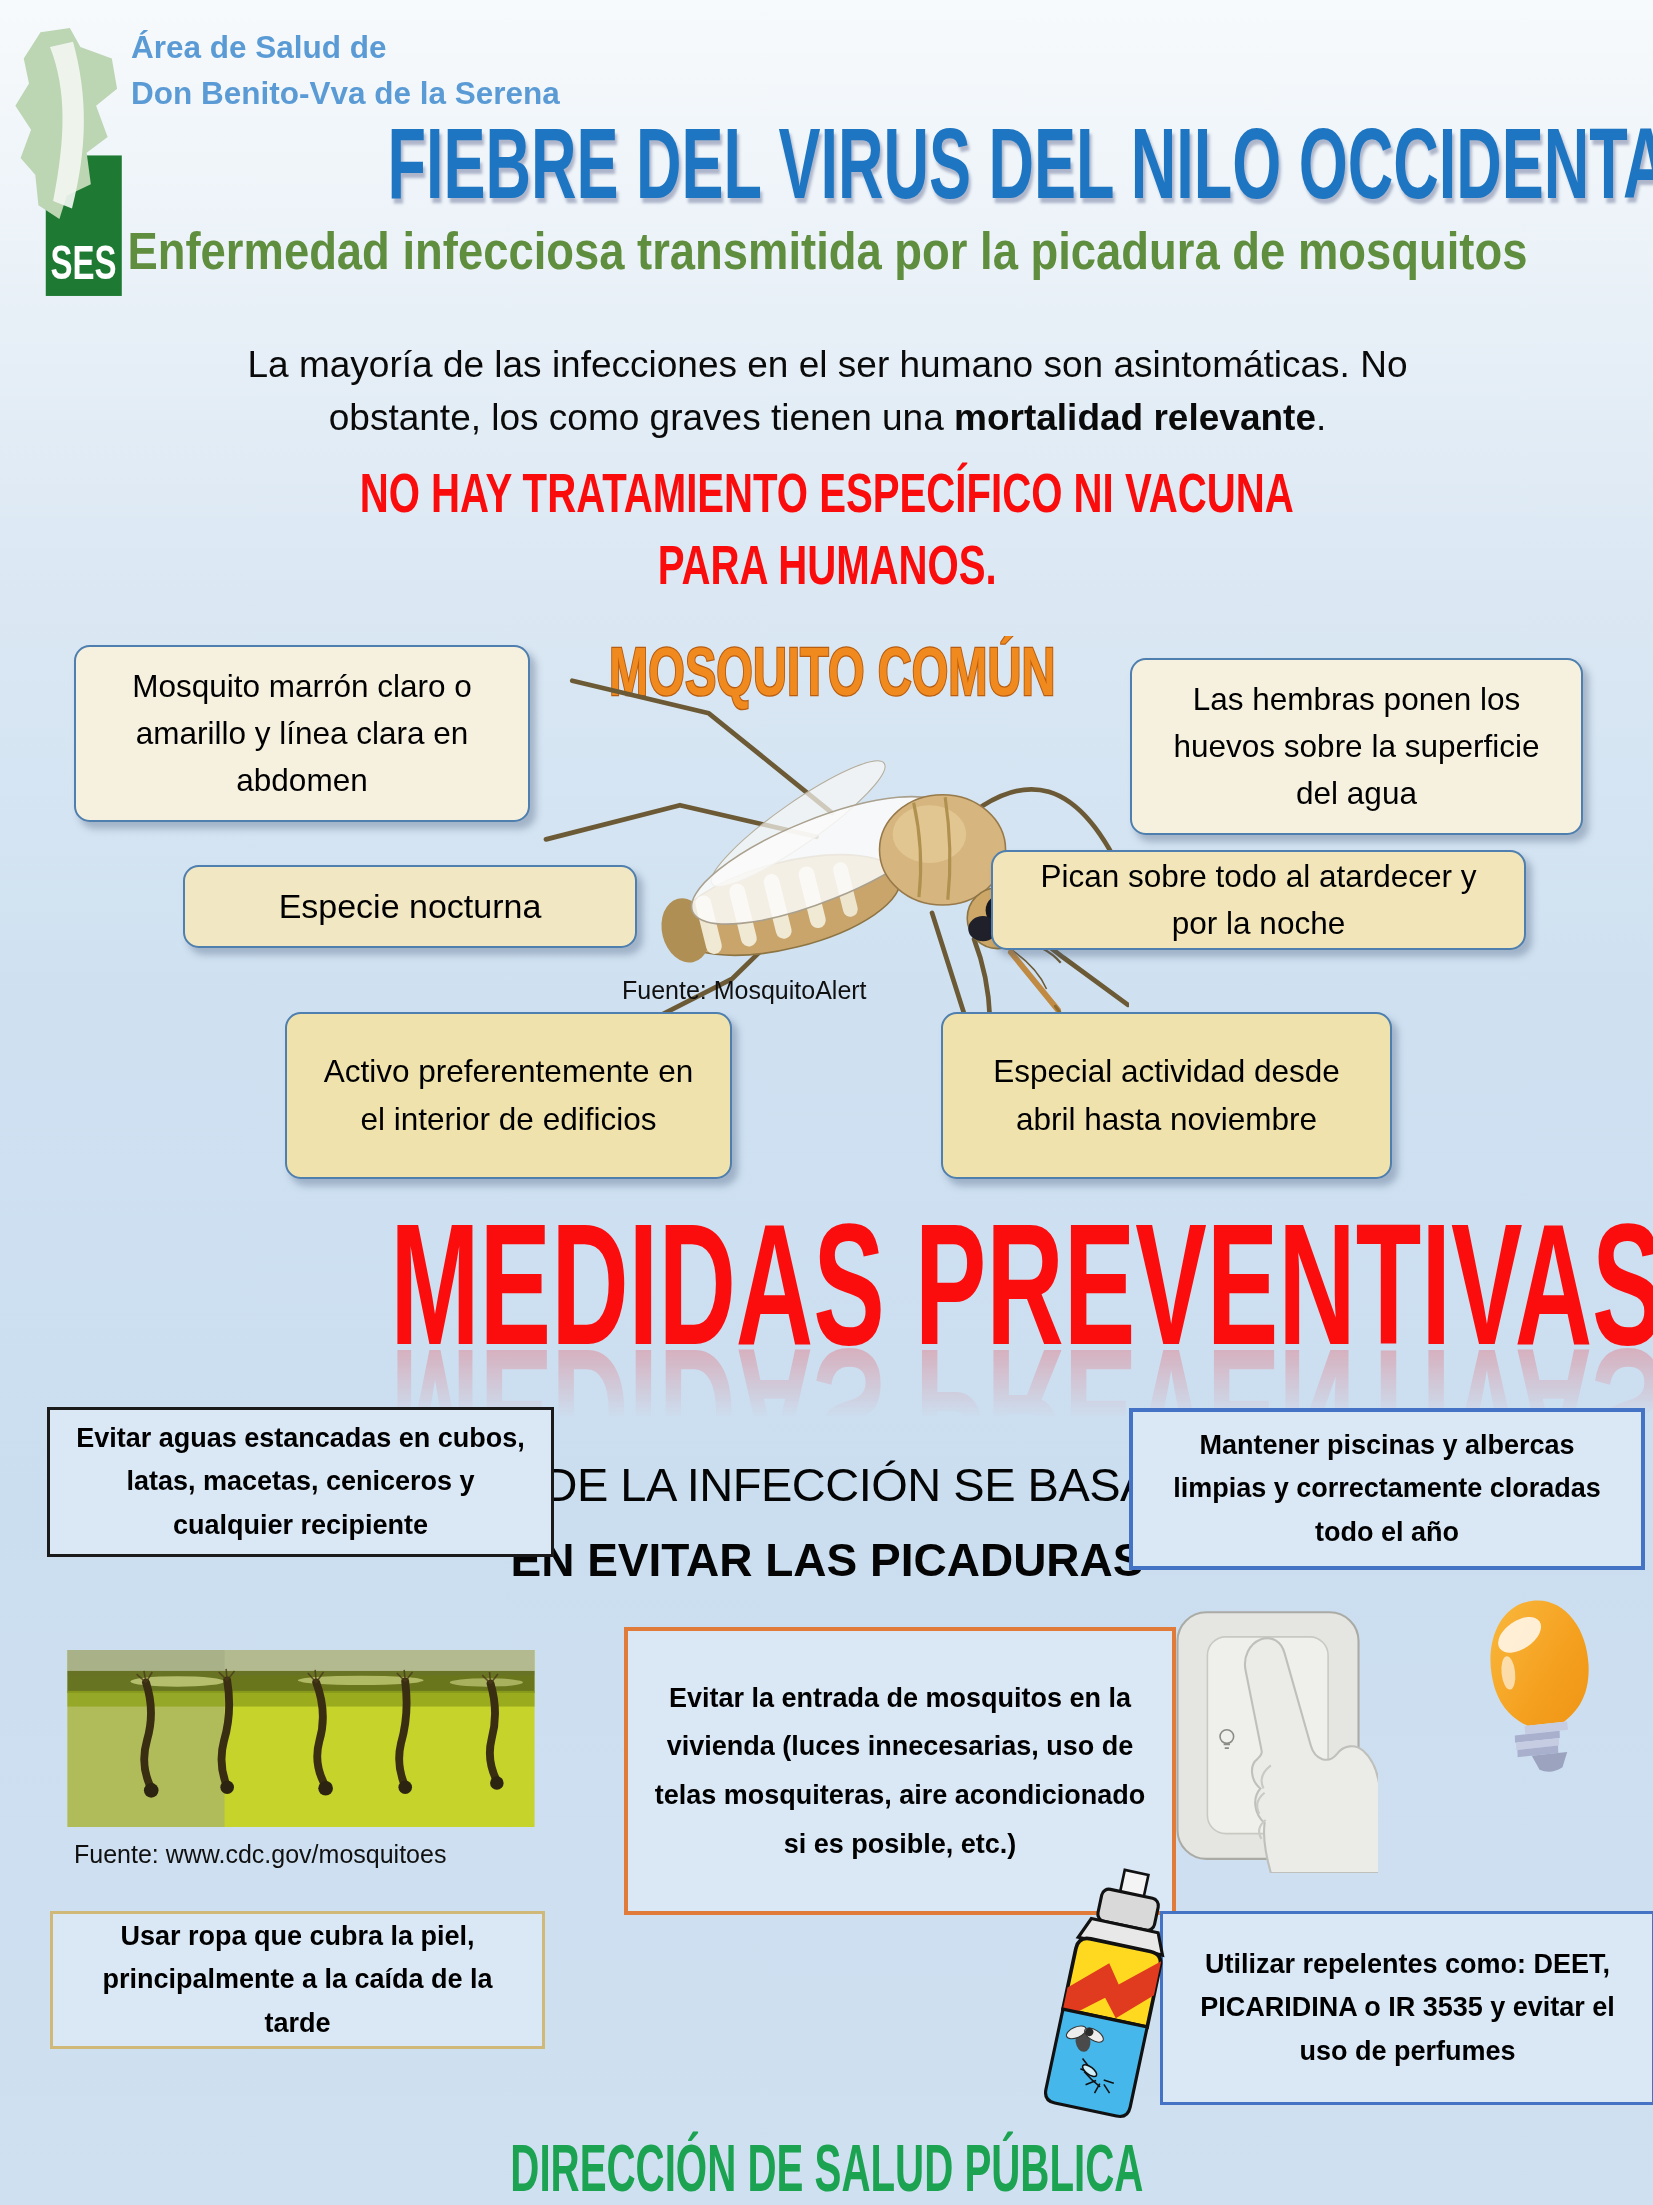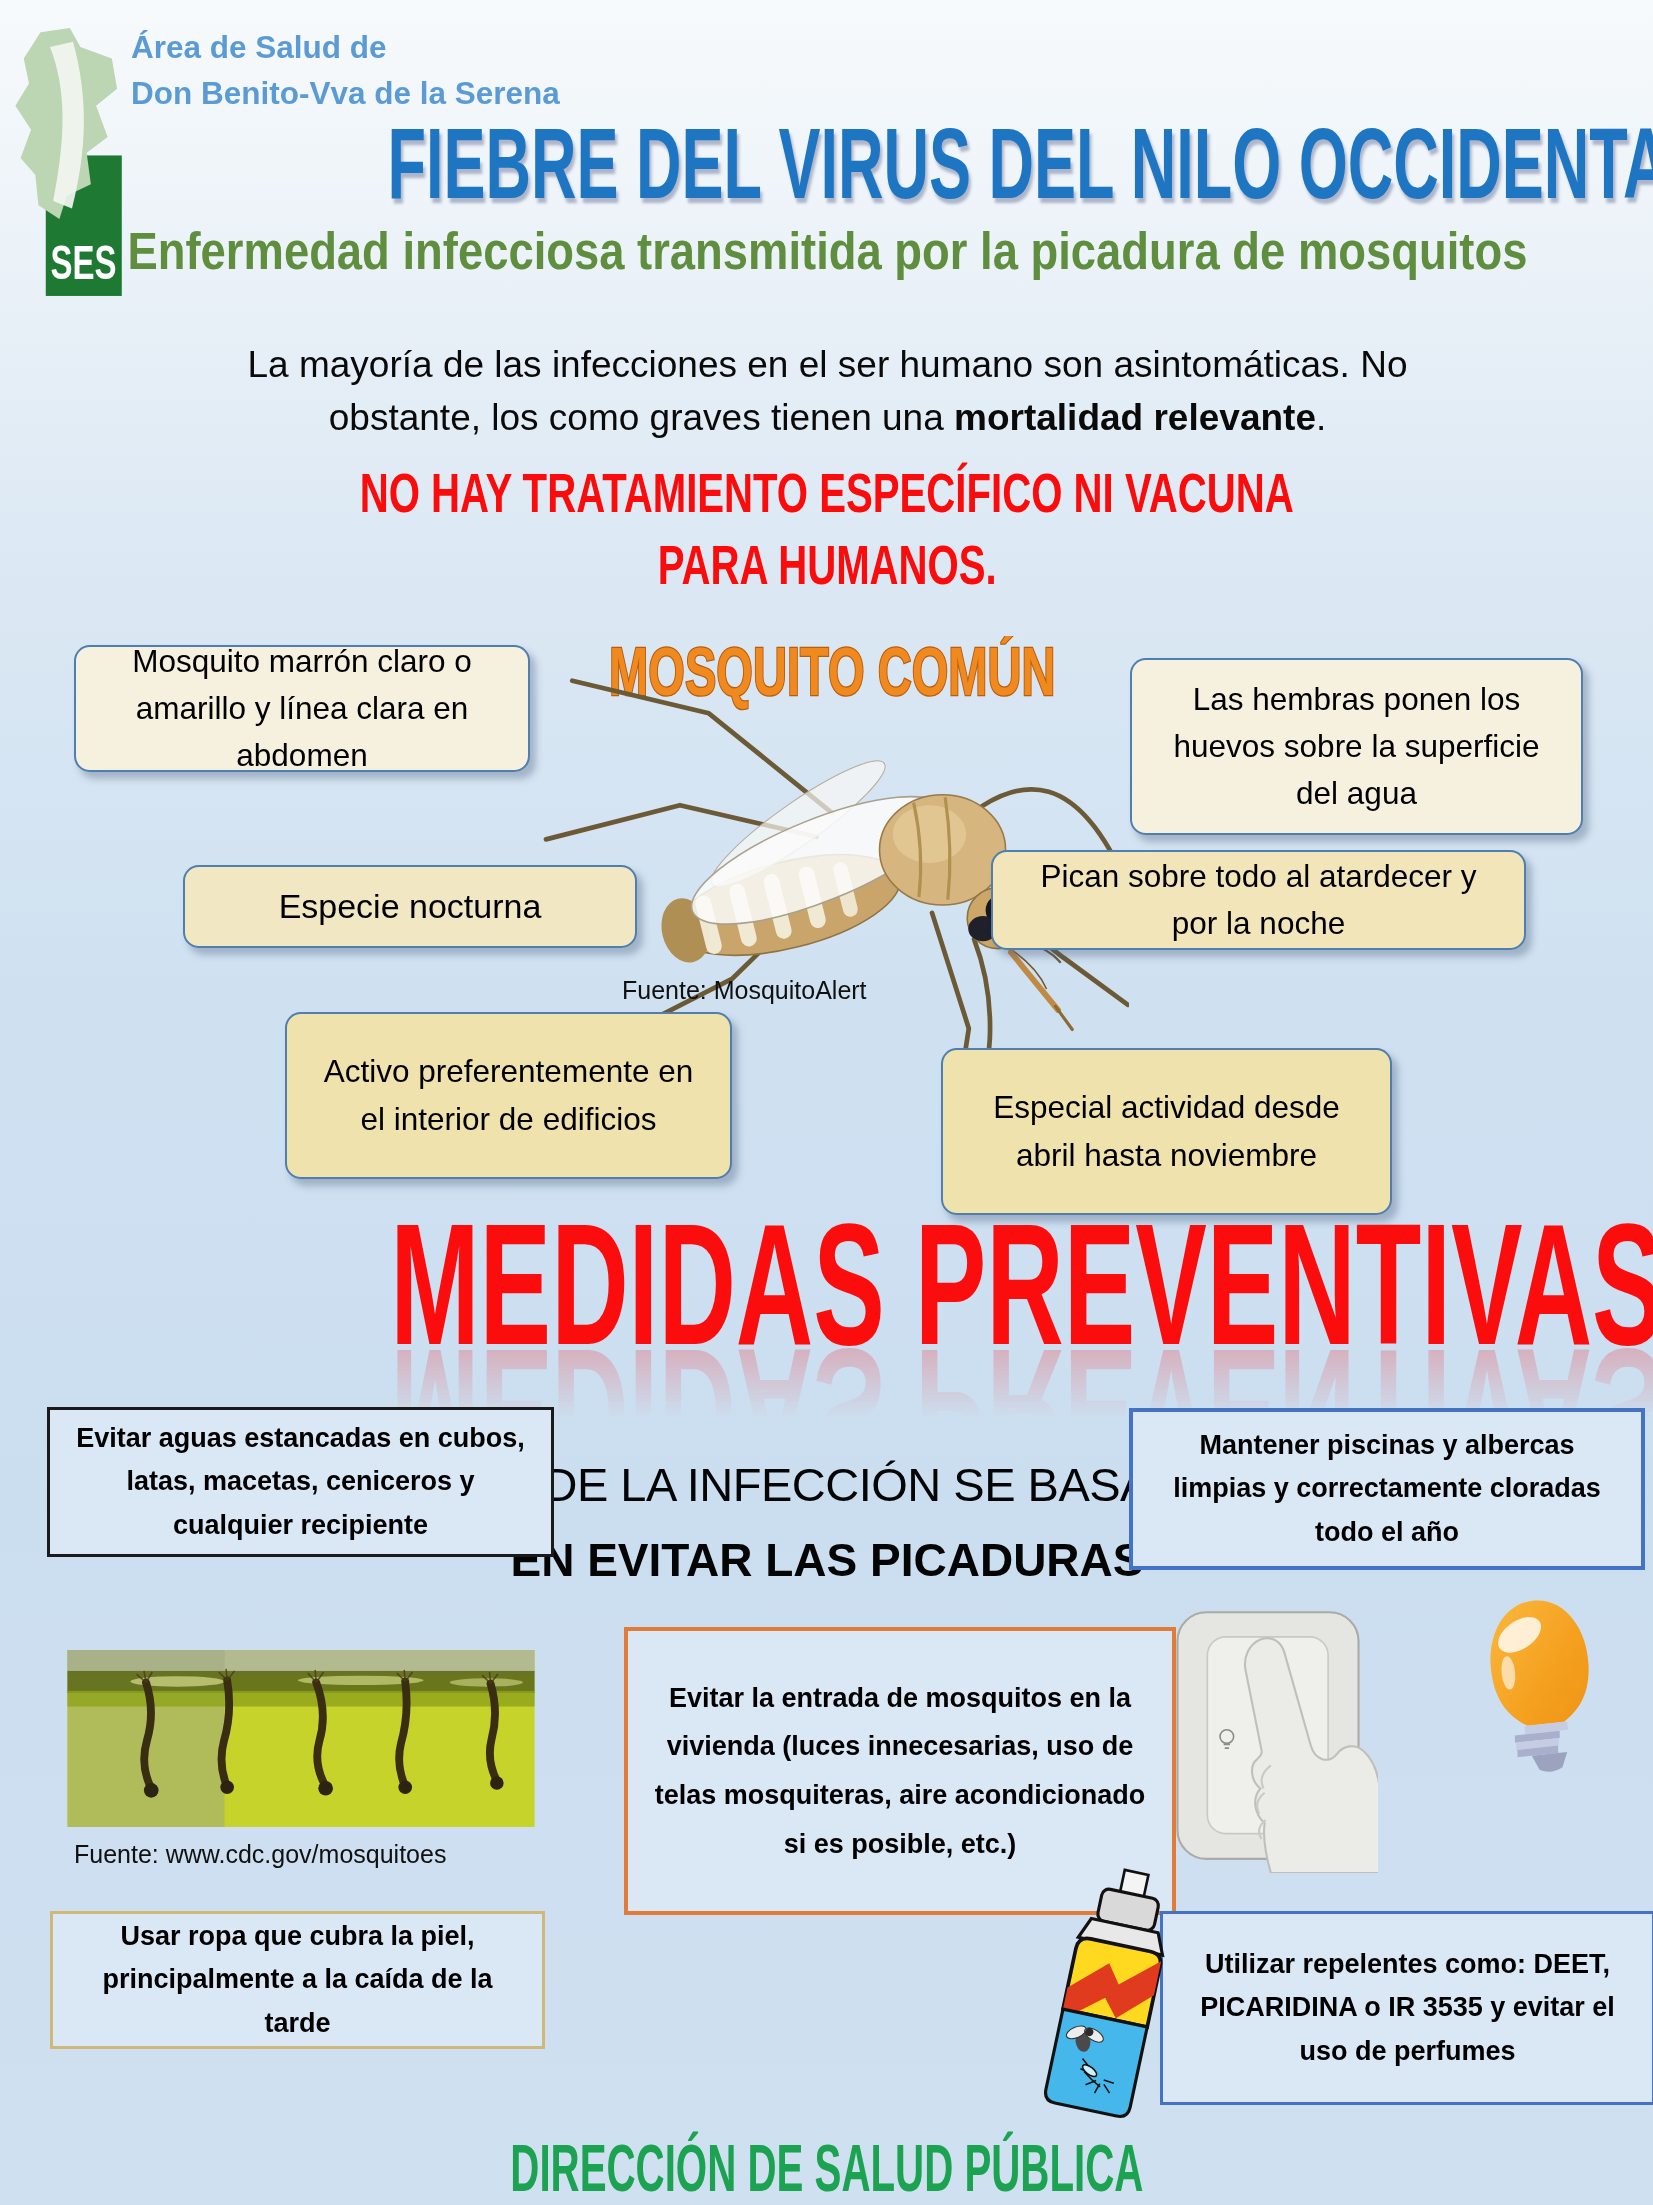--- a/index.html
+++ b/index.html
@@ -126,36 +126,36 @@
       <ellipse cx="915" cy="465" rx="38" ry="33" fill="#17171E"></ellipse>
       <ellipse cx="872" cy="500" rx="28" ry="24" fill="#20202A"></ellipse>
       <circle cx="905" cy="455" r="7" fill="#8A8A96"></circle>
       <path d="M930,520 q60,10 90,45" stroke="#6B5A35" stroke-width="4" fill="none"></path>
       <path d="M918,535 q55,35 75,80" stroke="#6B5A35" stroke-width="3" fill="none"></path>
       <path d="M925,545 L1015,655" stroke="#C08A43" stroke-width="11" stroke-linecap="round"></path>
       <path d="M1010,648 L1042,692" stroke="#8D6B30" stroke-width="6" stroke-linecap="round"></path>
     </g>
   </svg>
 
-  <div class="callout cream" style="left:74px;top:645px;width:456px;height:127px;">
+  <div class="callout cream" style="left:74px;top:645px;width:456px;height:177px;">
       <span>Mosquito marrón claro o amarillo y línea clara en abdomen</span>
     </div>
   <div class="callout cream" style="left:1130px;top:658px;width:453px;height:177px;">
       <span>Las hembras ponen los huevos sobre la superficie del agua</span>
     </div>
   <div class="callout tan3" style="left:183px;top:865px;width:454px;height:83px;font-size:34px;">
       <span>Especie nocturna</span>
     </div>
   <div class="callout tan" style="left:991px;top:850px;width:535px;height:100px;">
       <span>Pican sobre todo al atardecer y por la noche</span>
     </div>
   <div class="callout tan2" style="left:285px;top:1012px;width:447px;height:167px;">
       <span>Activo preferentemente en el interior de edificios</span>
     </div>
-  <div class="callout tan2" style="left:941px;top:1012px;width:451px;height:167px;margin-top:36px;">
+  <div class="callout tan2" style="left:941px;top:1012px;width:451px;height:167px;">
       <span>Especial actividad desde abril hasta noviembre</span>
     </div>
 
   <div class="src" style="left:622px;top:976px;">Fuente: MosquitoAlert</div>
 
   <div class="medidas">
     <div><span class="cond">MEDIDAS PREVENTIVAS</span></div>
     <div class="medidas-reflect" aria-hidden="true"><span class="cond">MEDIDAS PREVENTIVAS</span></div>
   </div>
 

